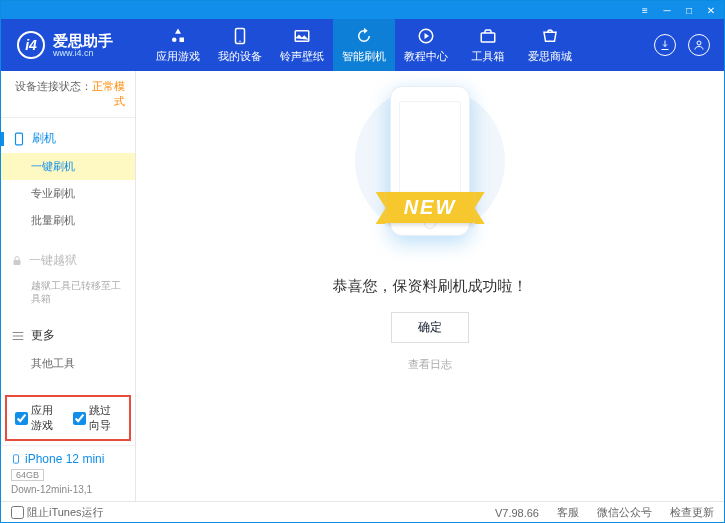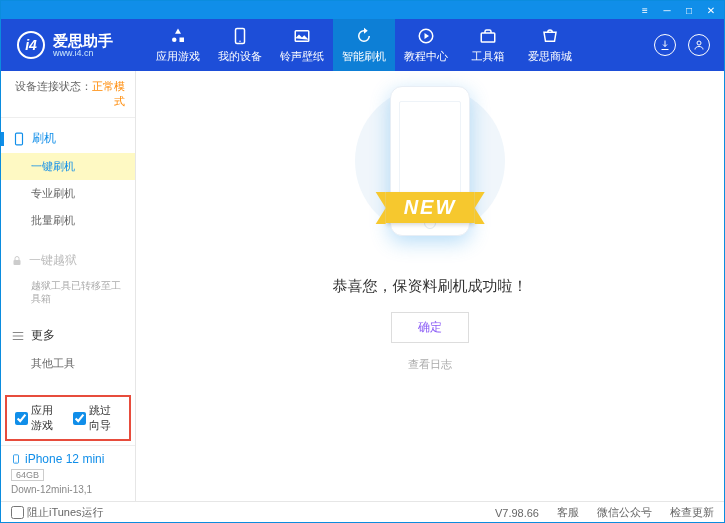--- a/index.html
+++ b/index.html
@@ -48,21 +48,21 @@
 .phone-illus { width: 140px; height: 180px; position: relative; display: flex; align-items: center; justify-content: center; }
 .phone-bg { position: absolute; width: 150px; height: 150px; background: #f0f6fb; border-radius: 50%; }
 .phone { position: relative; width: 80px; height: 150px; background: #fff; border-radius: 12px; box-shadow: 0 6px 20px rgba(16,142,233,0.3); border: 1px solid #e8eef5; }
 .phone::before { content: ""; position: absolute; top: 14px; left: 8px; right: 8px; bottom: 20px; border: 1px solid #eef3f8; border-radius: 2px; }
 .phone::after { content: ""; position: absolute; bottom: 6px; left: 50%; transform: translateX(-50%); width: 10px; height: 10px; border: 1px solid #e0e8f0; border-radius: 50%; }
 .ribbon { position: absolute; bottom: 28px; left: 50%; transform: translateX(-50%); background: #f6c82e; color: #fff; font-weight: bold; font-size: 20px; padding: 4px 18px; letter-spacing: 2px; font-style: italic; box-shadow: 0 2px 4px rgba(0,0,0,0.15); }
 .ribbon::before, .ribbon::after { content: ""; position: absolute; top: 0; width: 0; height: 0; border-top: 16px solid #f6c82e; border-bottom: 16px solid #f6c82e; }
 .ribbon::before { left: -10px; border-left: 10px solid transparent; }
 .ribbon::after { right: -10px; border-right: 10px solid transparent; }
 .success-msg { margin-top: 26px; font-size: 15px; color: #333; }
-.ok-btn { margin-top: 16px; padding: 6px 26px; border: 1px solid #ddd; background: #fff; font-size: 12px; color: #8b5cf6; cursor: pointer; }
+.ok-btn { margin-top: 16px; padding: 6px 26px; border: 1px solid #ddd; background: #fff; font-size: 12px; color: #0f172a; cursor: pointer; }
 .log-link { margin-top: 14px; font-size: 11px; color: #aaa; cursor: pointer; }
 .footer { height: 22px; border-top: 1px solid #e6e6e6; display: flex; align-items: center; padding: 0 10px; font-size: 11px; color: #666; gap: 4px; }
 .footer .spacer { flex: 1; }
 .footer .flink { margin-left: 14px; cursor: pointer; }
 </style>
 </head>
 <body>
 
 <div class="titlebar">
   <span class="tb-btn">≡</span>

